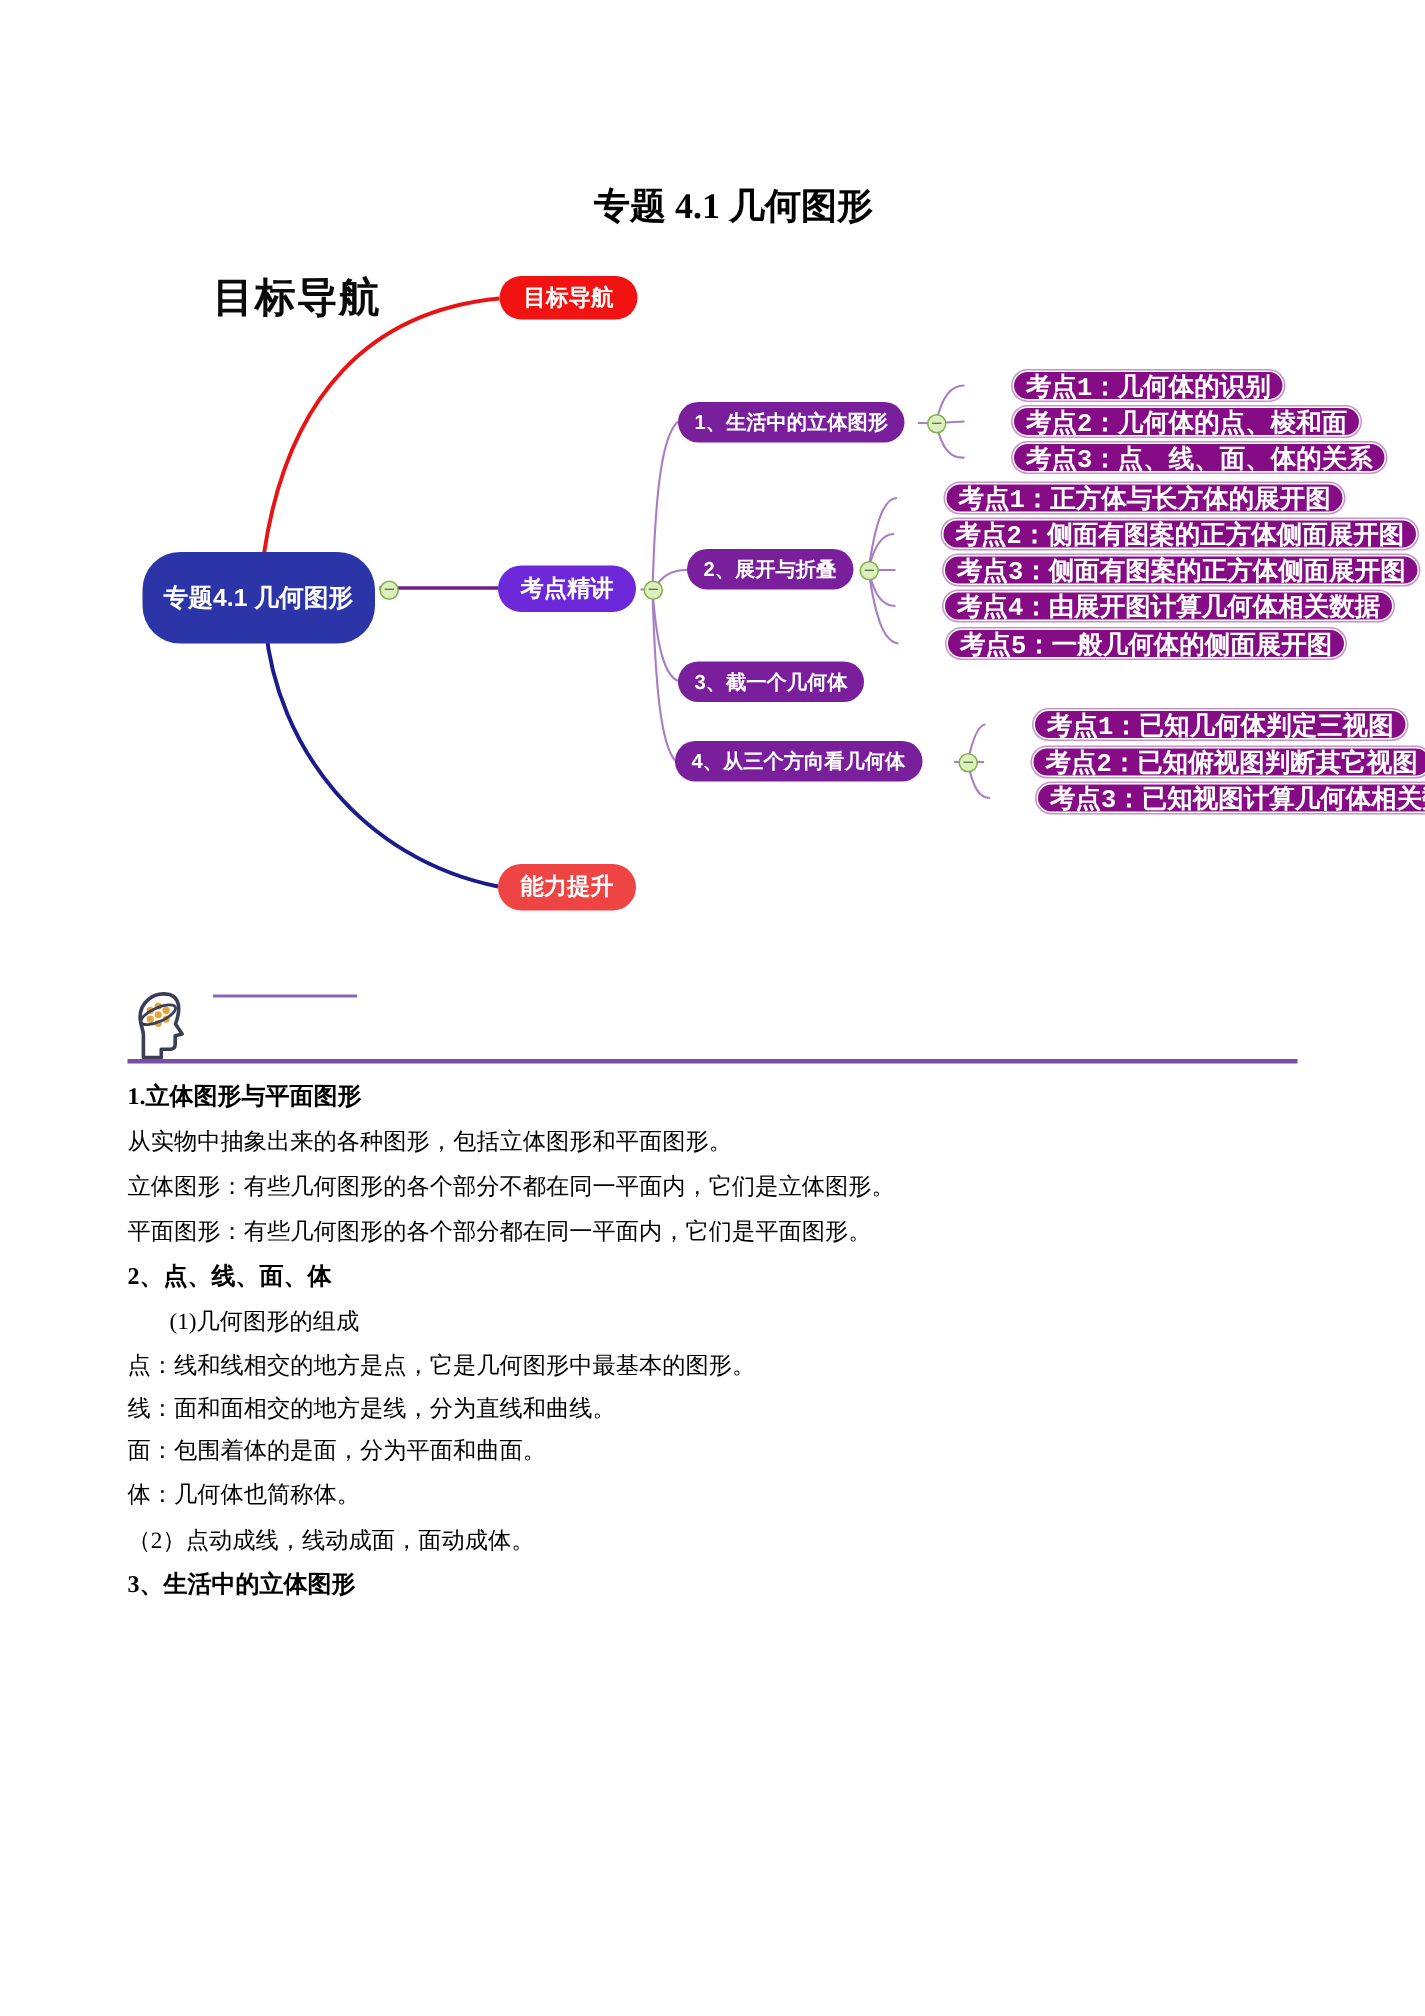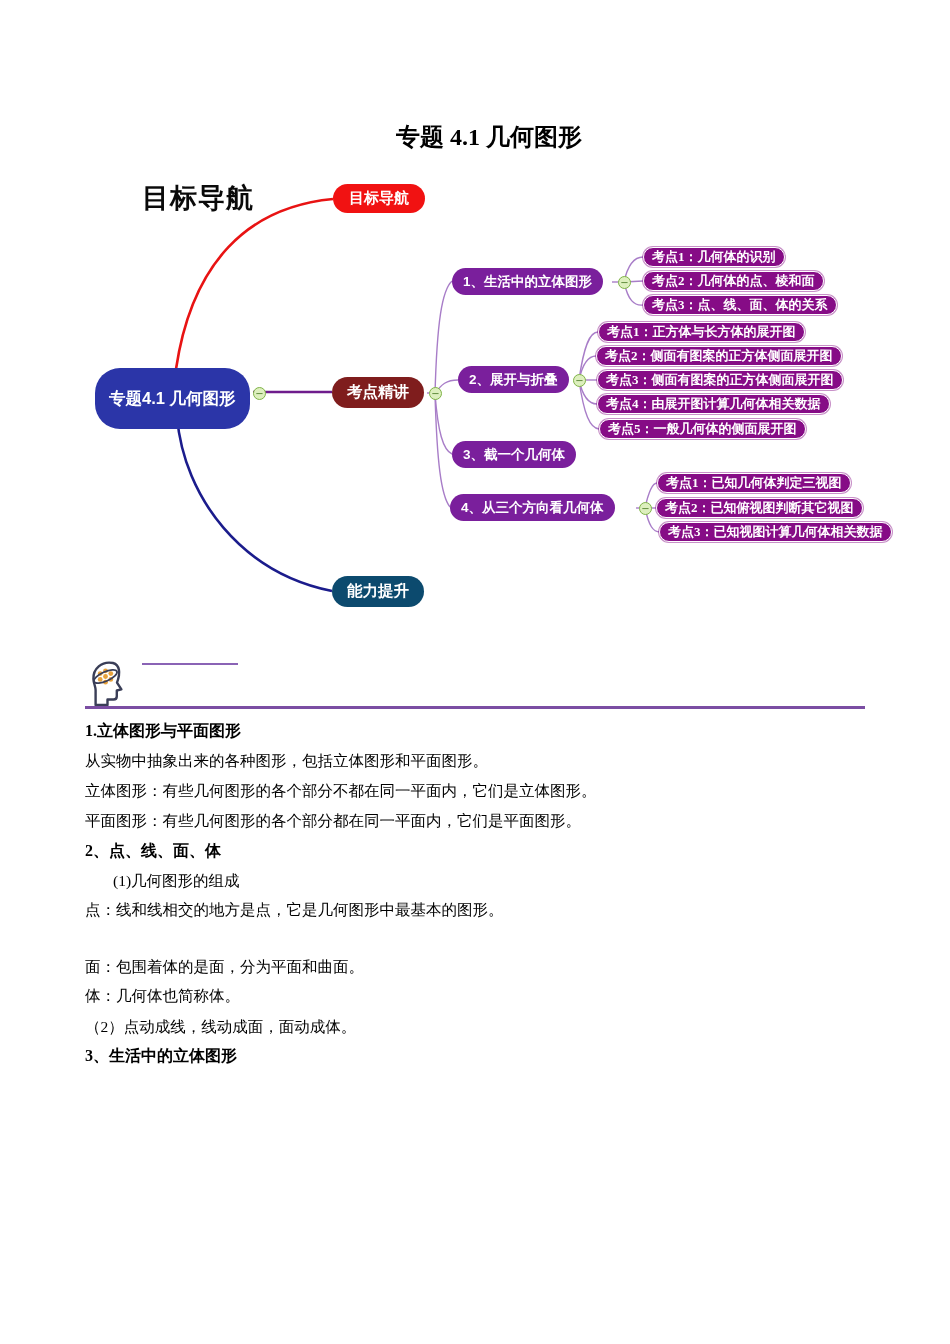--- a/index.html
+++ b/index.html
@@ -7,27 +7,27 @@
         font-family:"Liberation Sans",sans-serif;}
   .page-title{position:absolute;left:0;top:121px;width:950px;text-align:center;
         font-family:"Liberation Serif",serif;font-weight:bold;font-size:24px;color:#000;margin-left:14px;}
   
   .mm-lines{position:absolute;left:0;top:0;pointer-events:none;}
   .mm-heading{position:absolute;left:142px;top:180px;font-size:27px;font-weight:600;color:#0a0a0a;letter-spacing:1px;}
   .pill{position:absolute;display:flex;align-items:center;justify-content:center;
         box-sizing:border-box;color:#fff;font-weight:bold;white-space:nowrap;}
   .node-red{left:333px;top:184px;height:29px;padding:0 16px;border-radius:15px;background:#F11212;font-size:15px;}
   .node-root{left:95px;top:368px;height:61px;padding:0 14px;border-radius:25px;background:#2B35A8;font-size:16.5px;}
-  .node-kdjj{left:332px;top:377px;height:31px;padding:0 15px;border-radius:16px;background:#7f1d1d;font-size:15.5px;}
-  .node-nlts{left:332px;top:576px;height:31px;padding:0 15px;border-radius:16px;background:#0c4a6e;font-size:15.5px;}
+  .node-kdjj{left:332px;top:377px;height:31px;padding:0 15px;border-radius:16px;background:#6d28d9;font-size:15.5px;}
+  .node-nlts{left:332px;top:576px;height:31px;padding:0 15px;border-radius:16px;background:#ef4444;font-size:15.5px;}
   .branch{height:27px;padding:0 11px;border-radius:14px;background:#7A1F9C;font-size:13.5px;}
   .b1{left:452px;top:268px;} .b2{left:458px;top:366px;} .b3{left:452px;top:441px;} .b4{left:450px;top:494px;}
   .leaf{height:20px;padding:0 8px;border-radius:10px;background:#860C86;border:1px solid #fff;
-        box-shadow:0 0 0 1px rgba(134,12,134,.45);font-size:13px;
-        font-family:Liberation Serif, serif;}
+        box-shadow:0 0 0 1px rgba(134,12,134,.45);font-size:17px;
+        font-family:Liberation Mono, monospace;margin-left:32px;}
   .g1a{left:643px;top:247px;} .g1b{left:643px;top:271px;} .g1c{left:643px;top:295px;}
   .g2a{left:598px;top:322px;} .g2b{left:596px;top:346px;} .g2c{left:597px;top:370px;}
   .g2d{left:597px;top:394px;} .g2e{left:599px;top:419px;}
   .g3a{left:657px;top:473px;} .g3b{left:656px;top:498px;} .g3c{left:659px;top:522px;}
   .connector{position:absolute;width:11px;height:11px;border-radius:50%;background:#DDEFBE;
         border:1px solid #7FB347;box-sizing:content-box;display:flex;align-items:center;justify-content:center;
         font-size:10px;line-height:1;color:#4C7A28;font-family:"DejaVu Sans",sans-serif;}
   .ca{left:253px;top:387px;} .cb{left:429px;top:387px;} .cc{left:618px;top:276px;}
   .cd{left:573px;top:374px;} .ce{left:639px;top:502px;}
   
@@ -120,18 +120,19 @@
   <div class="rule-short"></div>
   <div class="rule-long"></div>
 
   <p class="tline tbold y1">1.立体图形与平面图形</p>
   <p class="tline y2">从实物中抽象出来的各种图形，包括立体图形和平面图形。</p>
   <p class="tline y4">平面图形：有些几何图形的各个部分都在同一平面内，它们是平面图形。</p>
   <p class="tline y3">立体图形：有些几何图形的各个部分不都在同一平面内，它们是立体图形。</p>
   <p class="tline tbold y5">2、点、线、面、体</p>
   <p class="tline y6">(1)几何图形的组成</p>
   <p class="tline y7">点：线和线相交的地方是点，它是几何图形中最基本的图形。</p>
+  <p class="tline y8">线：面和面相交的地方是线，分为直线和曲线。</p>
   <p class="tline y9">面：包围着体的是面，分为平面和曲面。</p>
   <p class="tline y10">体：几何体也简称体。</p>
   <p class="tline y11">（2）点动成线，线动成面，面动成体。</p>
   <p class="tline tbold y12">3、生活中的立体图形</p>
 
 </div>
 
 </body></html>

